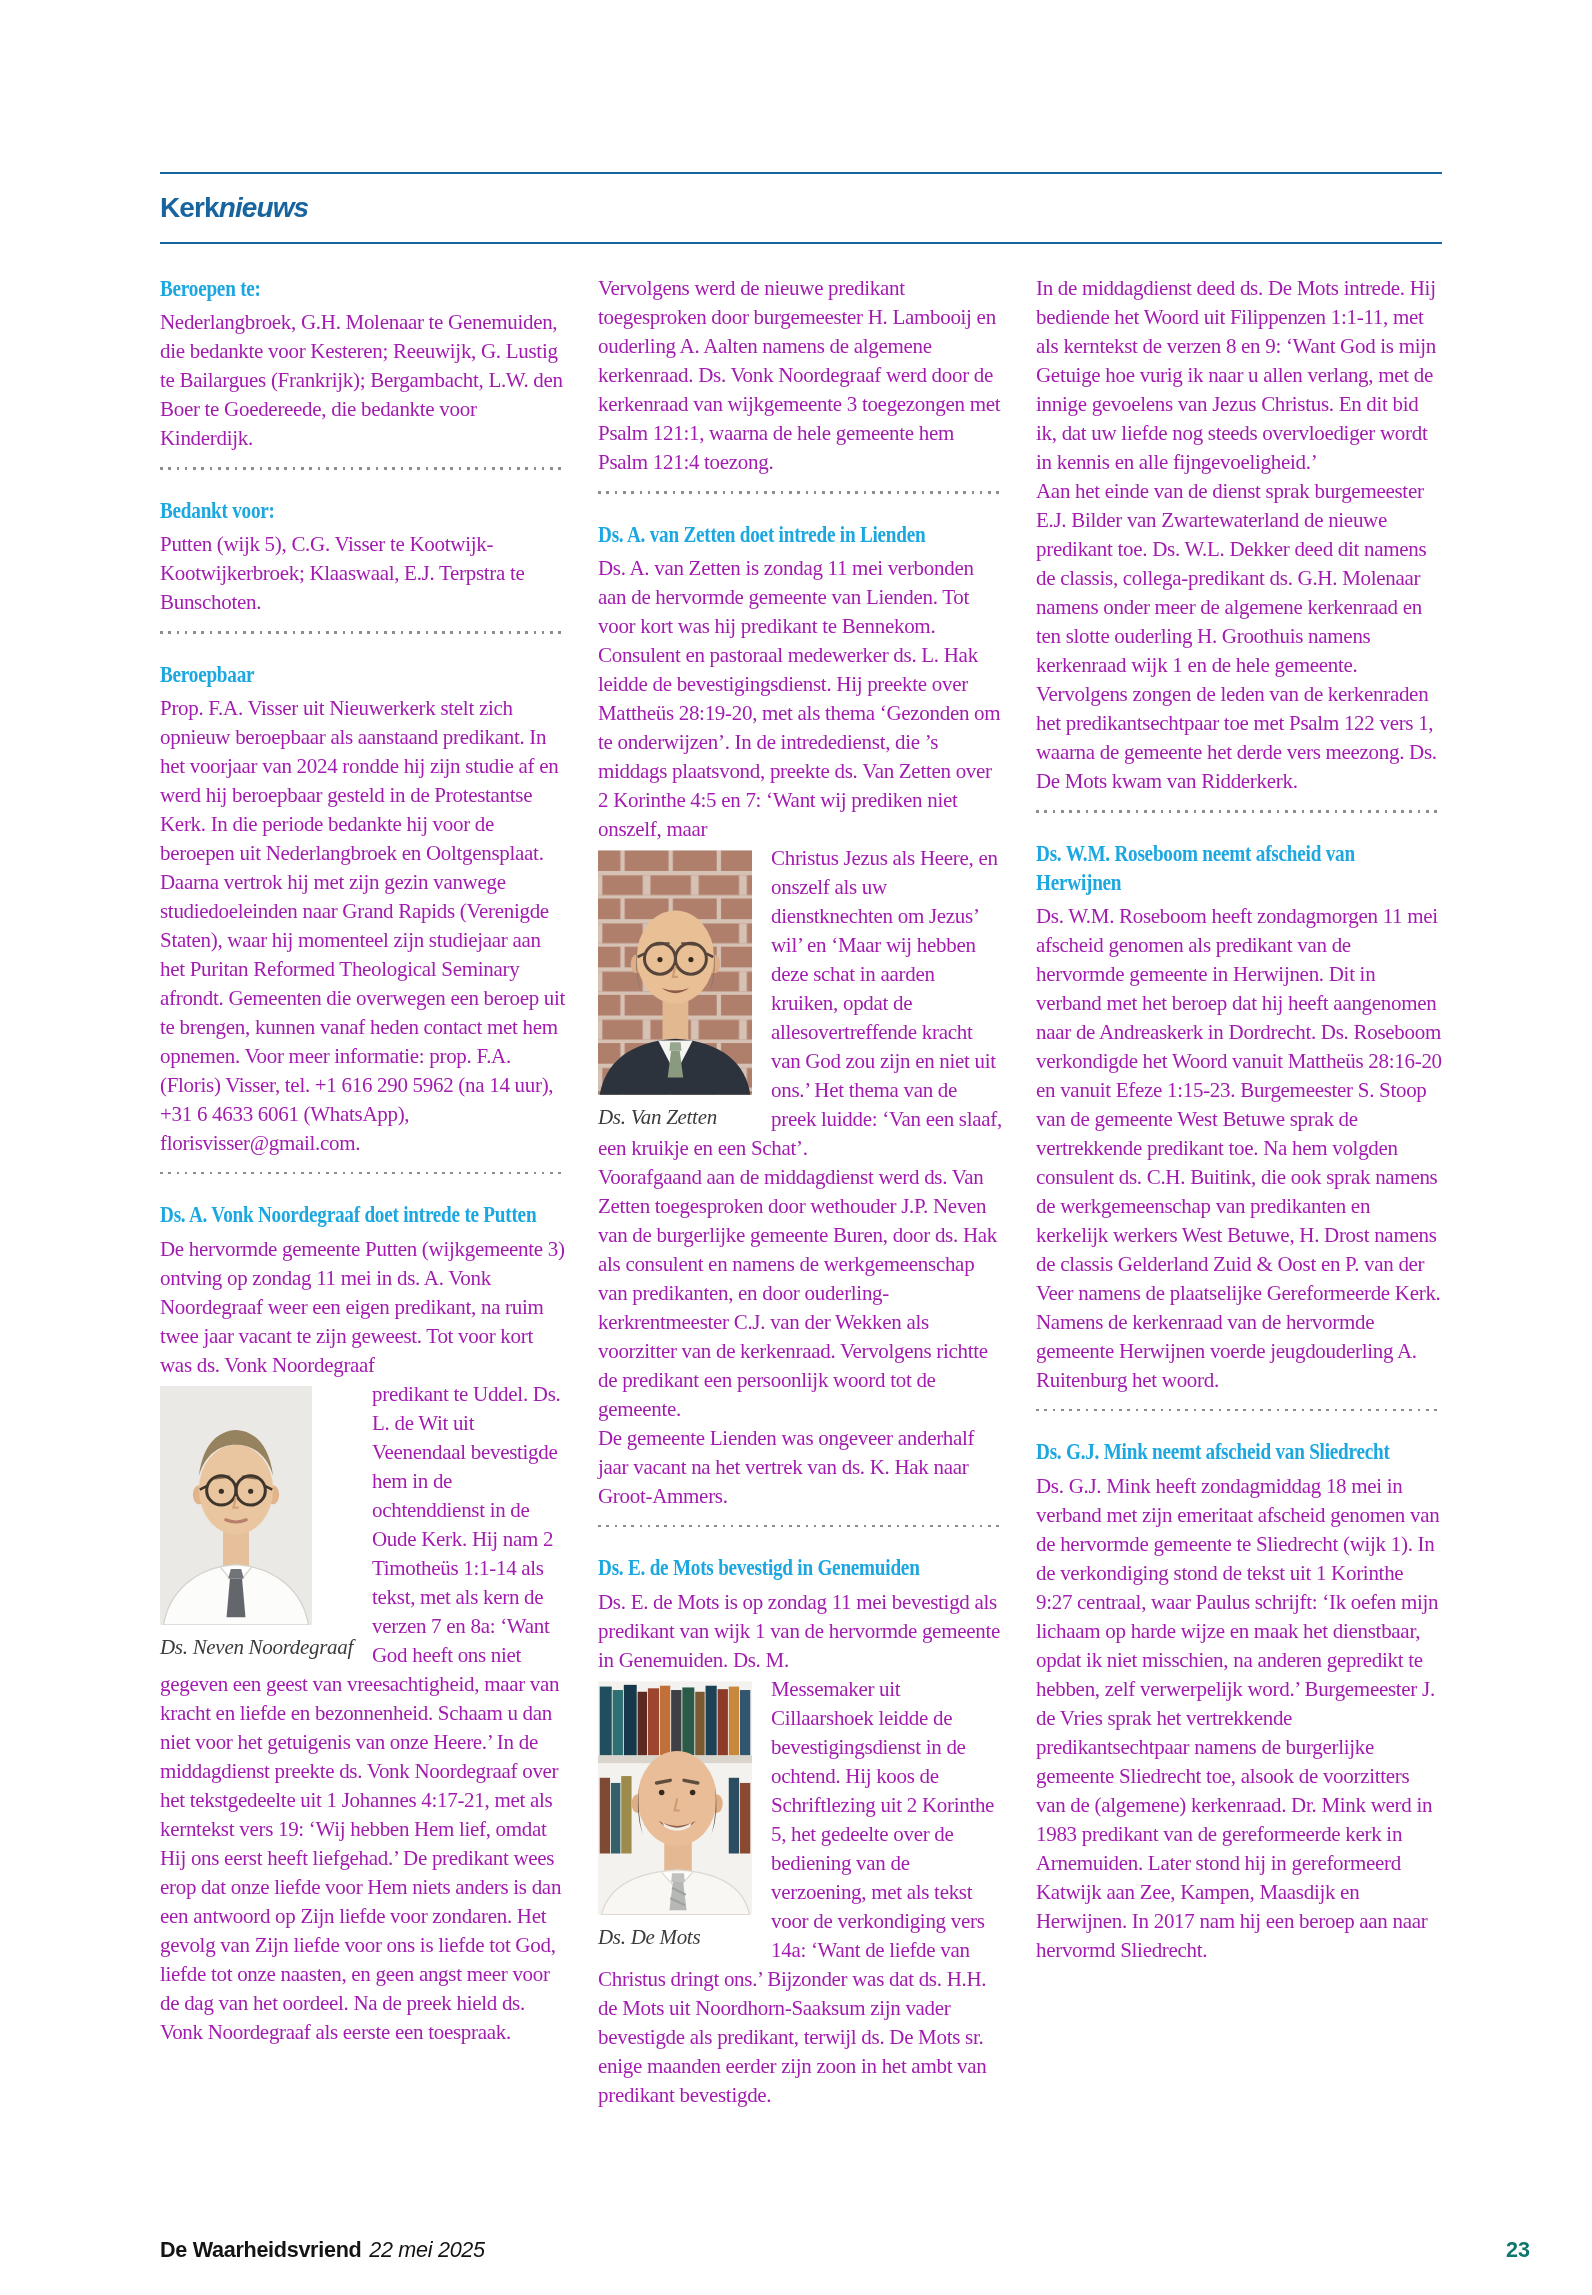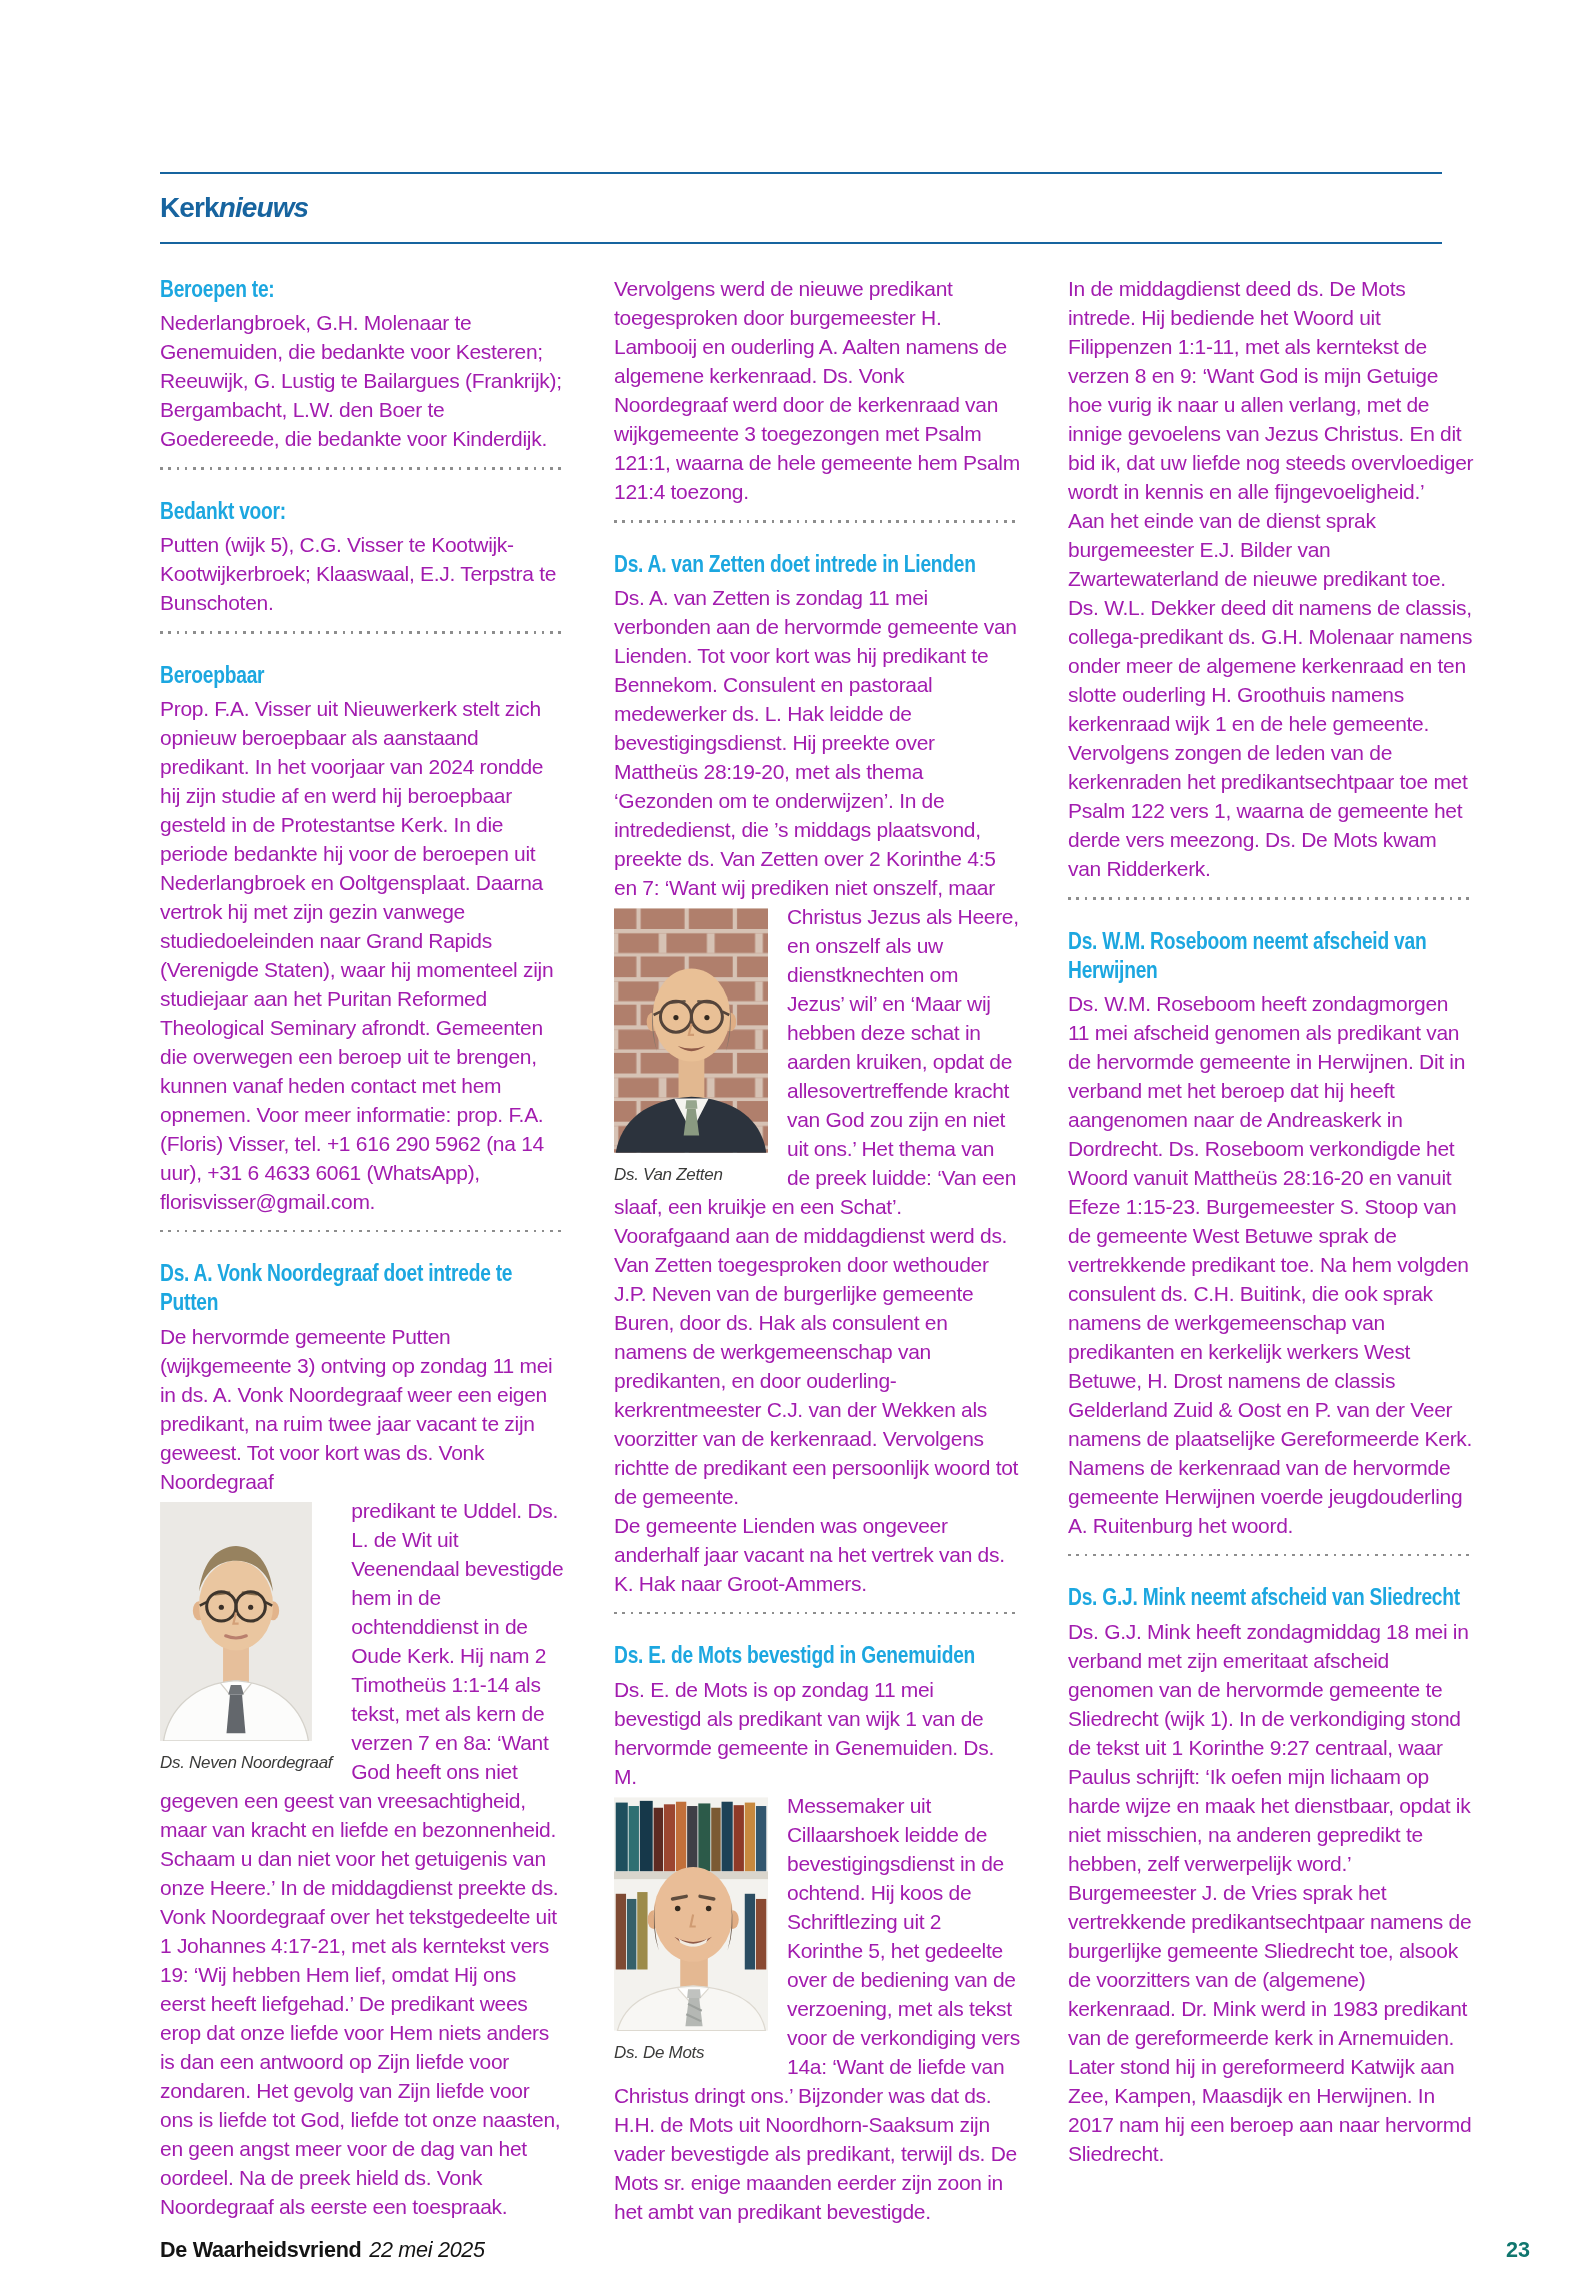--- a/index.html
+++ b/index.html
@@ -18,21 +18,21 @@
     padding:9.5px 0 10.4px 0;
   }
   h1.pagetitle {
     font-size:28px; line-height:48px; font-weight:700;
     color:#17649f; letter-spacing:-0.9px;
   }
   h1.pagetitle .ti { font-style:italic; }
 
   .cols {
     position:absolute; left:160px; top:274px; width:1282px;
-    display:flex; gap:48px;
+    display:flex; gap:32px;font-family:Liberation Serif, serif;
   }
   .col { flex:0 0 406px; width:406px; }
 
   p.body {
     font-size:21px; line-height:29px; letter-spacing:-0.3px;
     text-align:left; color:#a21caf;
   }
   p.clear { clear:left; }
 
   h3.shead {
@@ -43,21 +43,21 @@
   }
 
   .rule {
     height:2.6px; margin:14px 0 26px 0;
     background:repeating-linear-gradient(90deg,#8d8d8d 0 2.6px,transparent 2.6px 8.3px);
   }
 
   figure.portrait { float:left; margin:6px 19px 1.7px 0; }
   figure.portrait svg { display:block; }
   figure.portrait figcaption {
-    font-style:italic; font-size:17px; line-height:28px;
+    font-style:italic; font-size:21px; line-height:28px;
     padding-top:8.6px; color:#3b3b3a; letter-spacing:-0.3px;
   }
 
   .footer {
     position:absolute; left:160px; top:2237px; width:1282px;
     font-size:21.6px; color:#141414; letter-spacing:-0.3px;
   }
   .footer .fm { font-weight:700; }
   .footer .fd { font-style:italic; margin-left:7.8px; }
   .pagenum {

